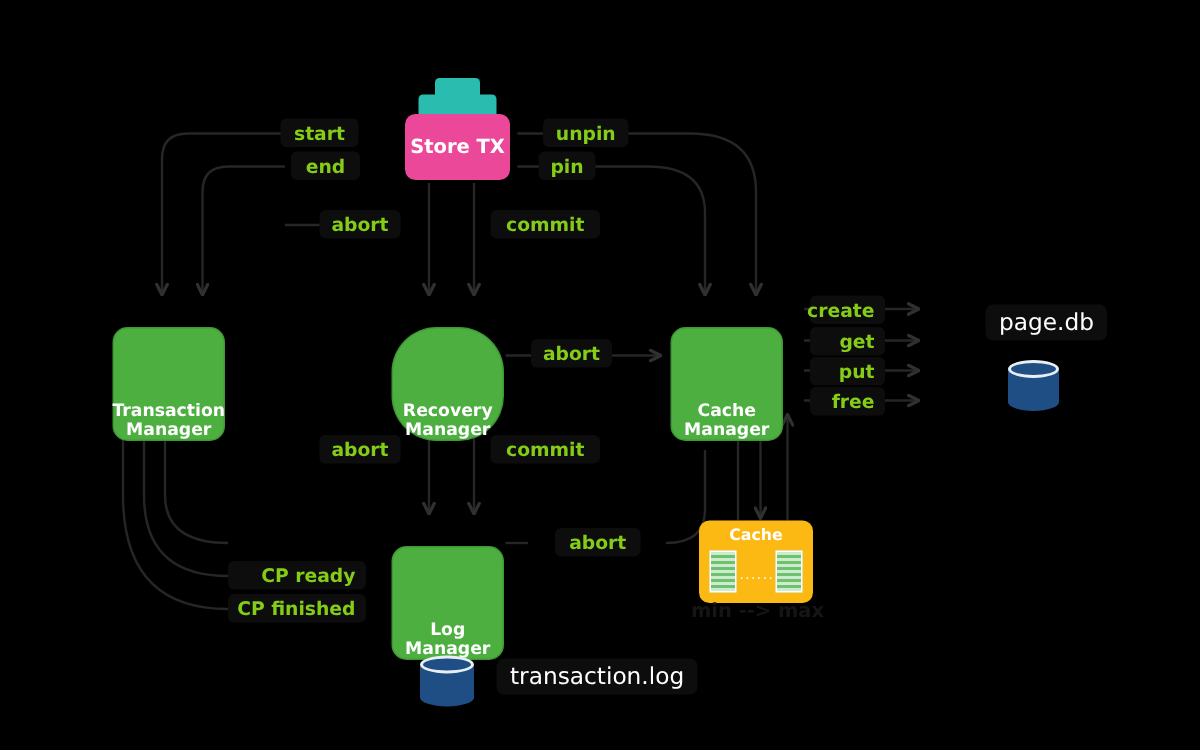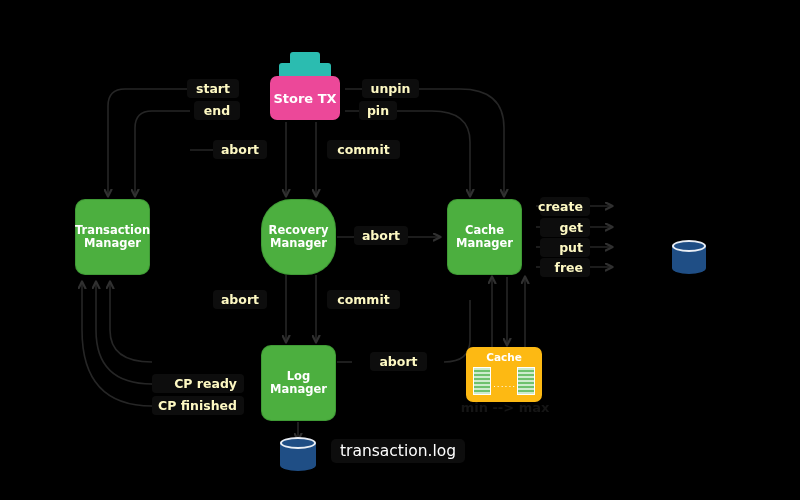--- a/index.html
+++ b/index.html
@@ -2,27 +2,27 @@
 <html><head>
 <meta charset="utf-8">
 <style>
   html,body{margin:0;padding:0;background:#000;}
   body{width:800px;height:500px;overflow:hidden;
        font-family:"DejaVu Sans","Liberation Sans",sans-serif;}
   #stage{position:relative;width:800px;height:500px;background:#000;}
 
   svg#wires{position:absolute;left:0;top:0;width:800px;height:500px;}
 
-  .node{position:absolute;box-sizing:border-box;display:flex;align-items:center;
-        justify-content:center;text-align:center;color:#fff;line-height:1.15;}
+  .node{position:absolute;box-sizing:border-box;display:flex;align-items:flex-end;
+        justify-content:center;text-align:center;color:#fff;line-height:1.15;margin-top:19px;}
   .gbox{background:#4caf3f;border-radius:9px;width:73px;height:74px;
         font-size:11.5px;font-weight:600;box-shadow:0 0 0 1px #3f9a35;}
   .gbox span{display:block;}
 
-  .lbl{position:absolute;background:#0d0d0d;color:#fef9c3;border-radius:4px;
+  .lbl{position:absolute;background:#0d0d0d;color:#84cc16;border-radius:4px;
        font-size:12.5px;font-weight:600;padding:2px 7px;white-space:nowrap;
        display:flex;align-items:center;box-sizing:border-box;height:19px;}
   .lbl.r{justify-content:flex-end;}
   .lbl.c{justify-content:center;}
 
   
   #storetx{position:absolute;left:265px;top:52px;width:80px;height:68px;}
   #storetx .t3{position:absolute;left:25px;top:0;width:30px;height:13px;
                background:#2bbcb0;border-radius:3px 3px 0 0;}
   #storetx .t2{position:absolute;left:14px;top:11px;width:52px;height:15px;
@@ -146,20 +146,21 @@
   </div>
 
   <div id="cachebox">
     <div class="ttl">Cache</div>
     <div class="pg a"></div>
     <div class="dots">......</div>
     <div class="pg b"></div>
   </div>
   <div id="minmax">min --&gt; max</div>
 
+  <div class="plainlbl" style="left:657px;top:203px;">page.db</div>
   <div class="cyl" style="left:672px;top:240px;width:34px;height:34px;">
     <div class="bot"></div>
       <div class="body"></div>
       <div class="top"></div>
   </div>
 
   <div class="cyl" style="left:280px;top:437px;width:36px;height:34px;">
     <div class="bot"></div>
       <div class="body"></div>
       <div class="top"></div>

